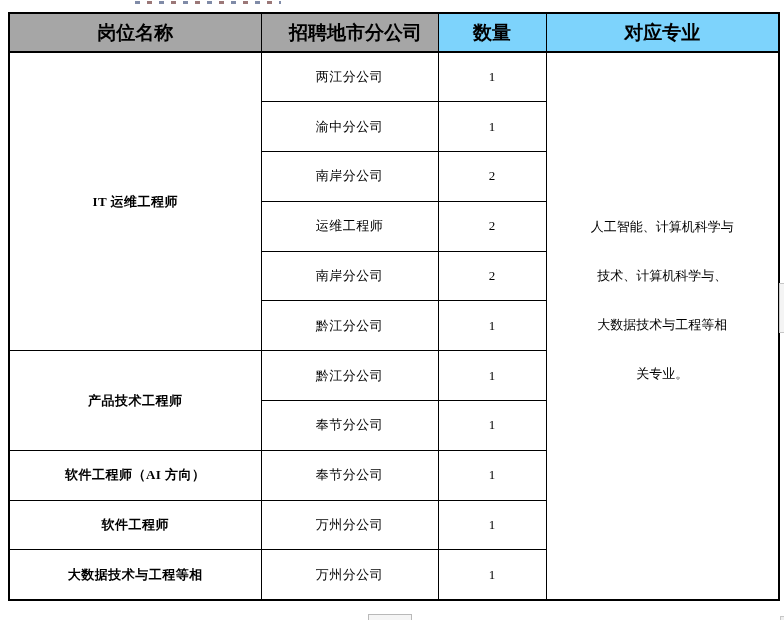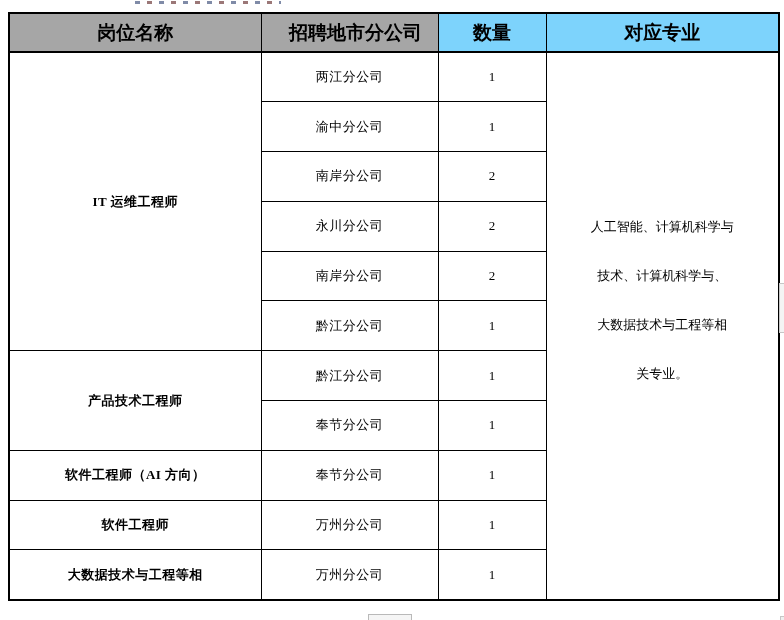--- a/index.html
+++ b/index.html
@@ -147,21 +147,21 @@
         </tr>
         <tr>
           <td class="branch-cell">渝中分公司</td>
           <td class="count-cell">1</td>
         </tr>
         <tr>
           <td class="branch-cell">南岸分公司</td>
           <td class="count-cell">2</td>
         </tr>
         <tr>
-          <td class="branch-cell">永川分公司</td>
+          <td class="branch-cell">运维工程师</td>
           <td class="count-cell">2</td>
         </tr>
         <tr>
           <td class="branch-cell">南岸分公司</td>
           <td class="count-cell">2</td>
         </tr>
         <tr>
           <td class="branch-cell">黔江分公司</td>
           <td class="count-cell">1</td>
         </tr>

